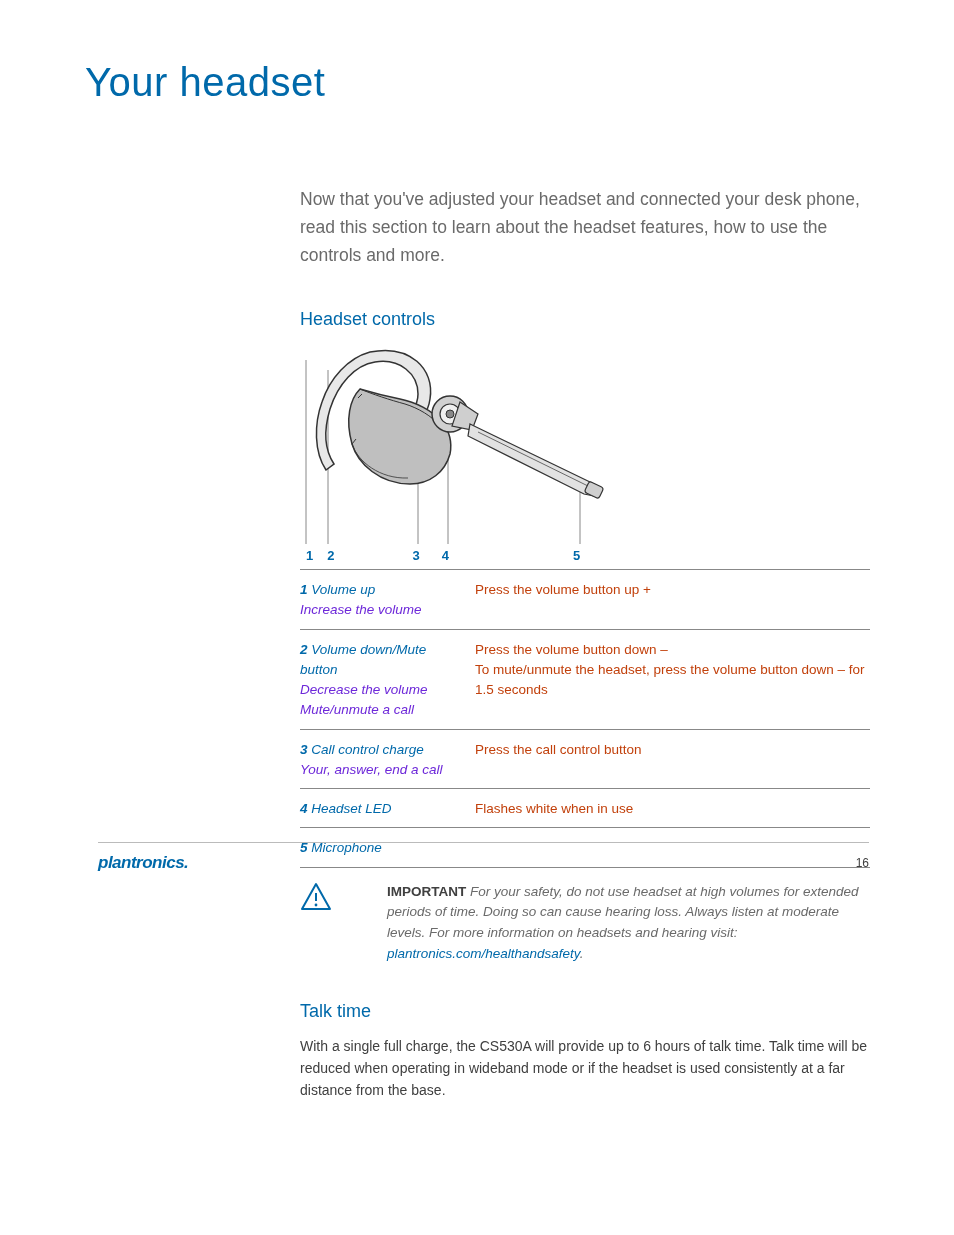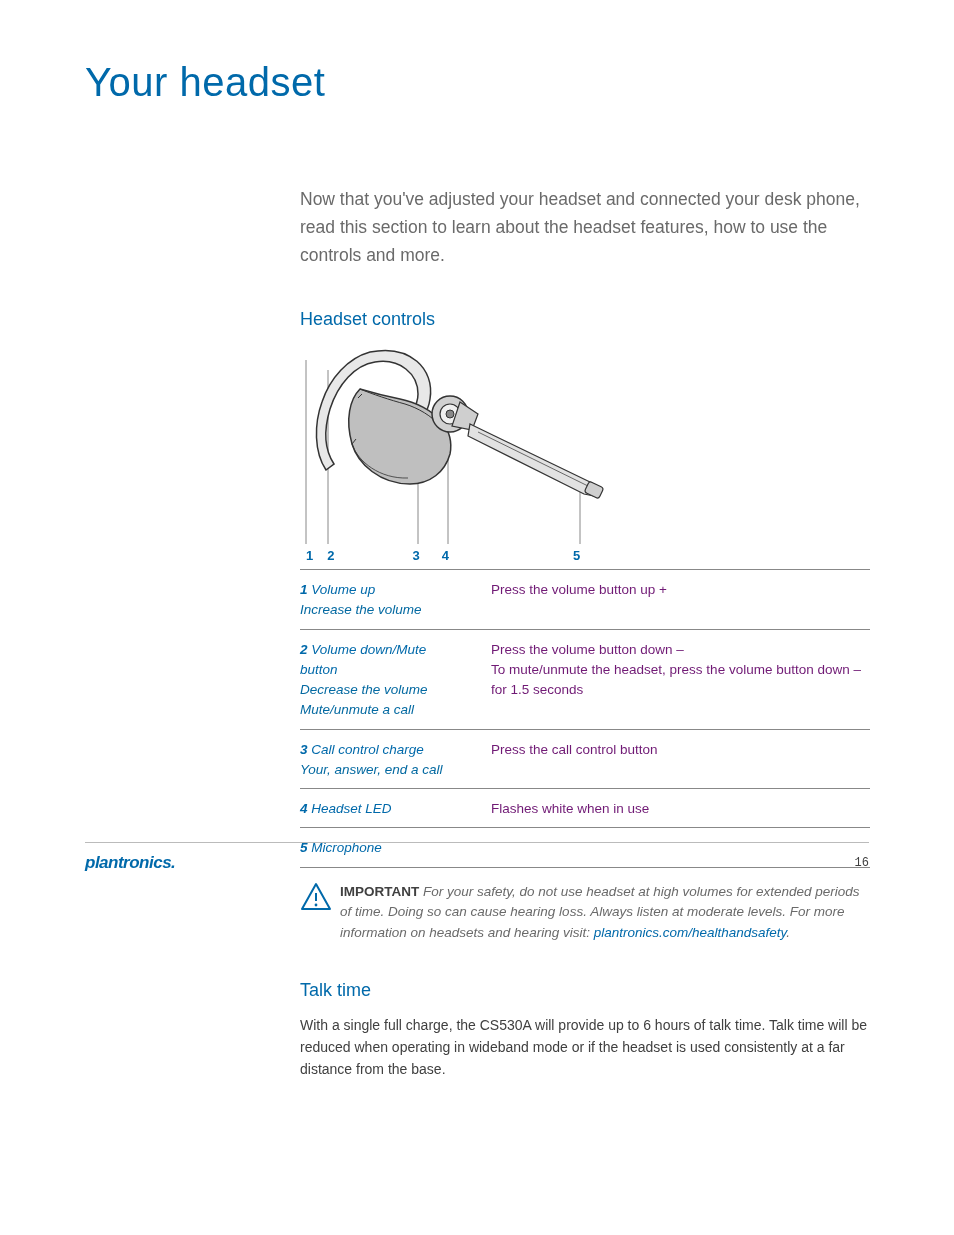--- a/index.html
+++ b/index.html
@@ -69,67 +69,67 @@
     line-height: 1.5;
   }
   .row .left {
     width: 165px;
     flex: 0 0 165px;
     padding-right: 10px;
     font-style: italic;
   }
   .row .right {
     flex: 1;
-    color: #701a75;
-    margin-left: 16px;
+    color: #c2410c;
   }
   .row .num { color: #0069aa; font-weight: 700; }
   .row .label { color: #0069aa; }
-  .row .sub { color: #0369a1; display: block; }
+  .row .sub { color: #6d28d9; display: block; }
   
   .important {
     display: flex;
     margin-top: 14px;
     font-size: 13.5px;
     line-height: 1.55;
     font-style: italic;
     color: #6a6a6a;
+    gap: 47px;
   }
   .important .icon { flex: 0 0 40px; }
   .important strong { font-style: normal; color: #404040; font-weight: 700; }
   .important a { color: #0069aa; text-decoration: none; }
   
   .talk { margin-top: 36px; }
   .talk p {
     font-size: 14px;
     line-height: 1.55;
     color: #404040;
     margin: 6px 0 0 0;
   }
   
   .footer {
     position: absolute;
-    left: 85px;
+    left: 98px;
     right: 85px;
     bottom: 55px;
     border-top: 1px solid #bbb;
     padding-top: 10px;
     display: flex;
     justify-content: space-between;
     align-items: center;
   }
   .brand {
     font-family: Arial, sans-serif;
     font-weight: 900;
     font-size: 17px;
     letter-spacing: -0.5px;
     color: #0069aa;
     font-style: italic;
   }
-  .pageno { font-size: 12px; color: #404040; font-family: Liberation Mono, monospace; }
+  .pageno { font-size: 12px; color: #404040; }
 </style>
 </head>
 <body>
 
 <div class="page">
 
   <h1 class="title">Your headset</h1>
 
   <div class="content">
 

